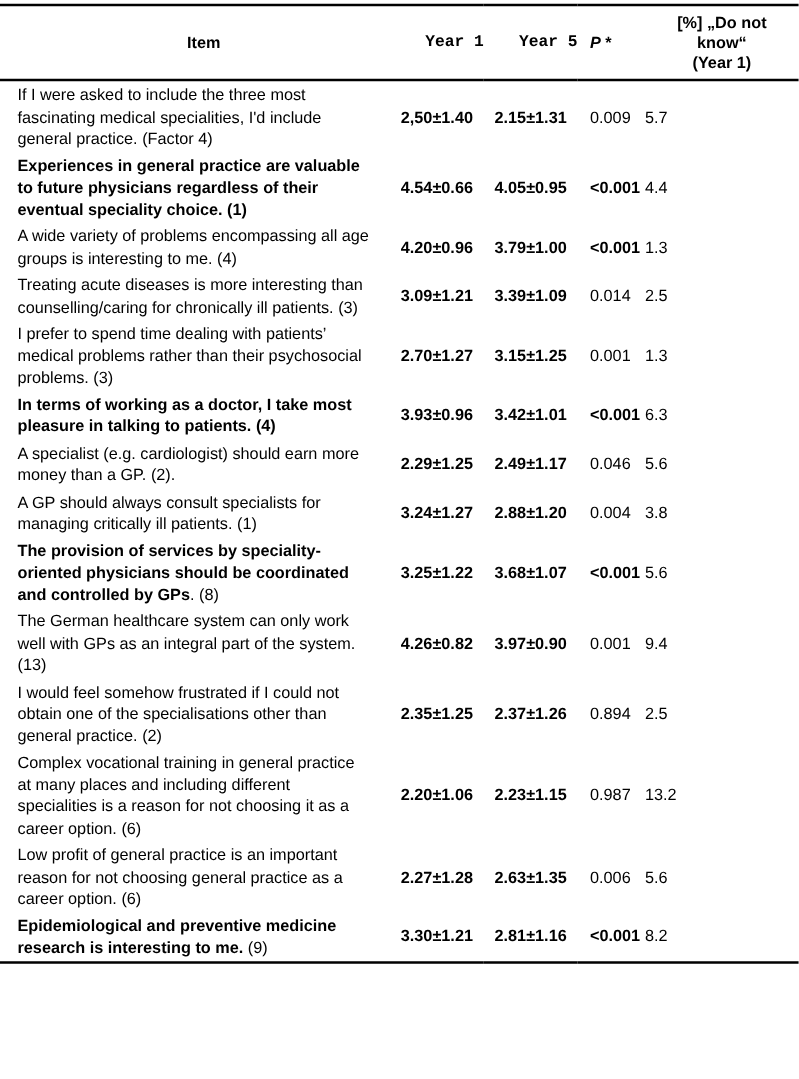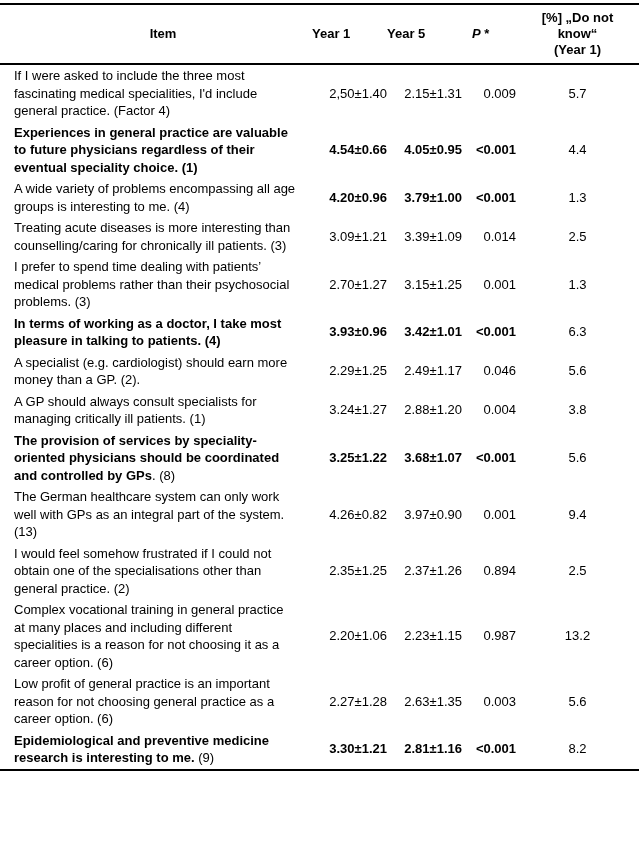--- a/index.html
+++ b/index.html
@@ -30,35 +30,35 @@
 
   thead th {
     border-bottom: 2px solid #000;
     font-size: 13px;
     font-weight: bold;
     line-height: 16px;
     vertical-align: middle;
     padding: 5px 0;
   }
   th.c-item { text-align: center; padding-left: 14px; }
-  th.c-y1, th.c-y5 { text-align: left; }
+  th.c-y1, th.c-y5 { text-align: right; font-family: Liberation Mono, monospace; }
   th.c-p { text-align: left; padding-left: 10px; }
   th.c-dk { text-align: center; white-space: pre-line; }
   .p-ital { font-style: italic; }
 
   tbody td {
     font-size: 13px;
     line-height: 17.5px;
     vertical-align: middle;
     padding: 2px 0;
   }
   td.c-item { text-align: left; padding-left: 14px; padding-right: 16px; }
-  td.c-y1, td.c-y5 { text-align: right; white-space: nowrap; }
-  td.c-p { text-align: right; padding-left: 10px; white-space: nowrap; }
-  td.c-dk { text-align: center; white-space: nowrap; }
+  td.c-y1, td.c-y5 { text-align: center; white-space: nowrap; font-weight: bold; }
+  td.c-p { text-align: left; padding-left: 10px; white-space: nowrap; }
+  td.c-dk { text-align: left; white-space: nowrap; }
   .b { font-weight: bold; }
 </style>
 </head>
 <body>
 
 <div class="page">
 
   <table class="results">
     <colgroup>
       <col class="w-item">
@@ -174,21 +174,21 @@
       <td class="c-y1">2.20±1.06</td>
       <td class="c-y5">2.23±1.15</td>
       <td class="c-p">0.987</td>
       <td class="c-dk">13.2</td>
     </tr>
 
     <tr class="data-row">
       <td class="c-item"><span class="item-main">Low profit of general practice is an important reason for not choosing general practice as a career option. (6)</span><span class="item-tail"></span></td>
       <td class="c-y1">2.27±1.28</td>
       <td class="c-y5">2.63±1.35</td>
-      <td class="c-p">0.003</td>
+      <td class="c-p">0.006</td>
       <td class="c-dk">5.6</td>
     </tr>
 
     <tr class="data-row">
       <td class="c-item"><span class="item-main b">Epidemiological and preventive medicine research is interesting to me.</span><span class="item-tail"> (9)</span></td>
       <td class="c-y1 b">3.30±1.21</td>
       <td class="c-y5 b">2.81±1.16</td>
       <td class="c-p b">&lt;0.001</td>
       <td class="c-dk">8.2</td>
     </tr>

